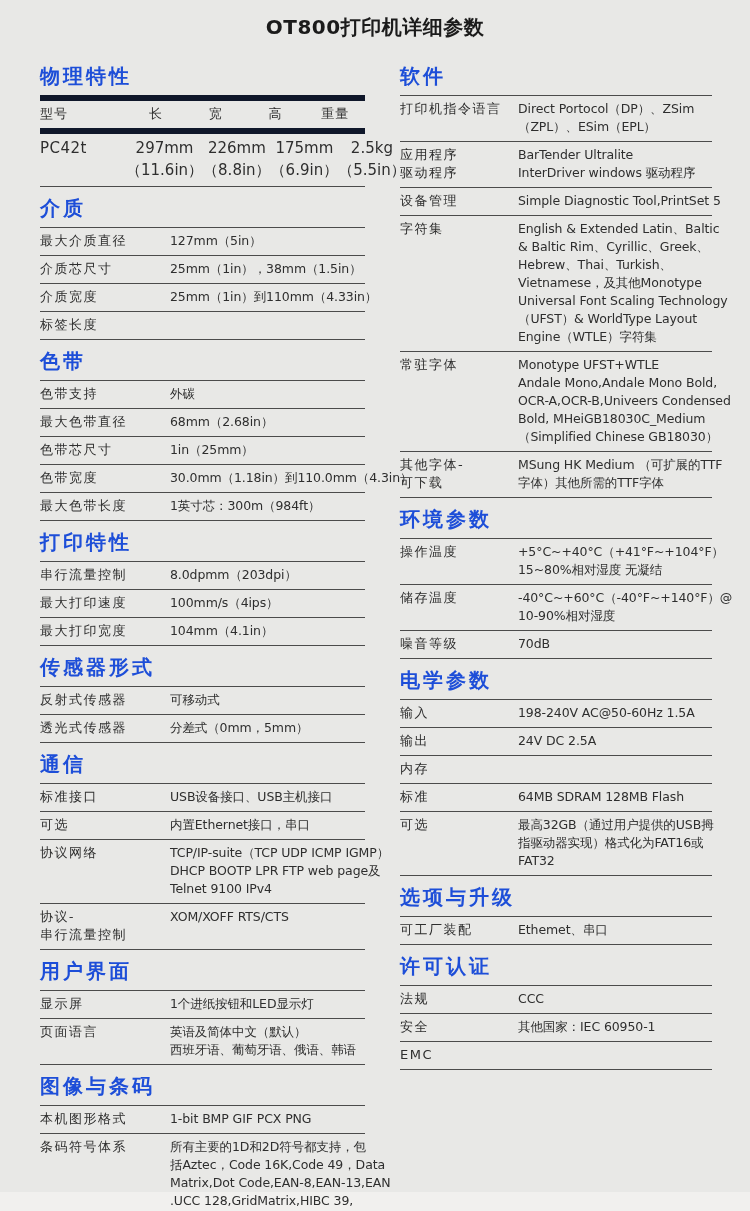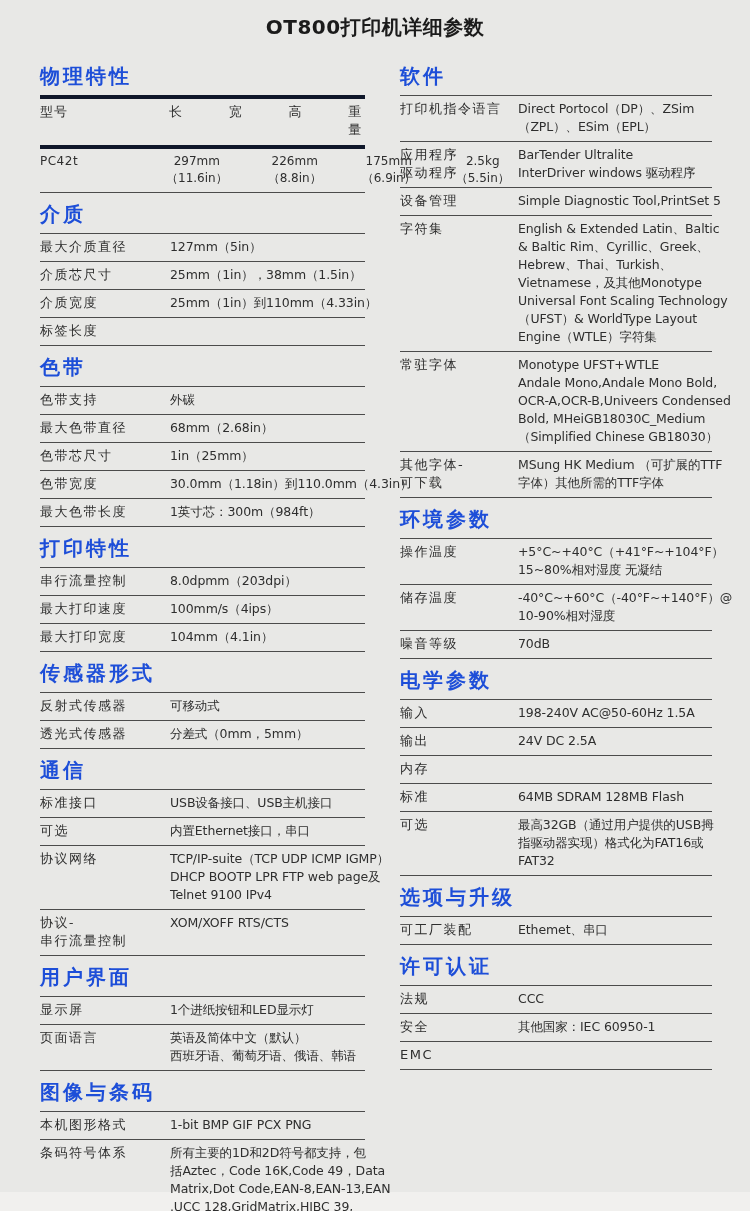--- a/index.html
+++ b/index.html
@@ -62,25 +62,25 @@
   }
   .val > div { white-space:nowrap; }
   .row.full {
     display:block;
     font-size:13px;
     line-height:1.38;
     letter-spacing:1px;
     color:#2e2e2e;
   }
   
-  .prow { display:flex; border-top:4px solid #0f172a; padding:4px 0 5px;gap:40px; }
+  .prow { display:flex; border-top:6px solid #0f172a; padding:4px 0 5px; }
   .pcell {
     flex:1;
     text-align:center;
-    font-size:12px;
+    font-size:15px;
     line-height:1.42;
     color:#2e2e2e;
   }
   .prow.phead .pcell { font-size:13px; letter-spacing:1px; }
   .pcell.c0 { flex:0 0 86px; text-align:left; letter-spacing:0.5px; }
 </style>
 </head>
 <body>
 
 <div class="card">

